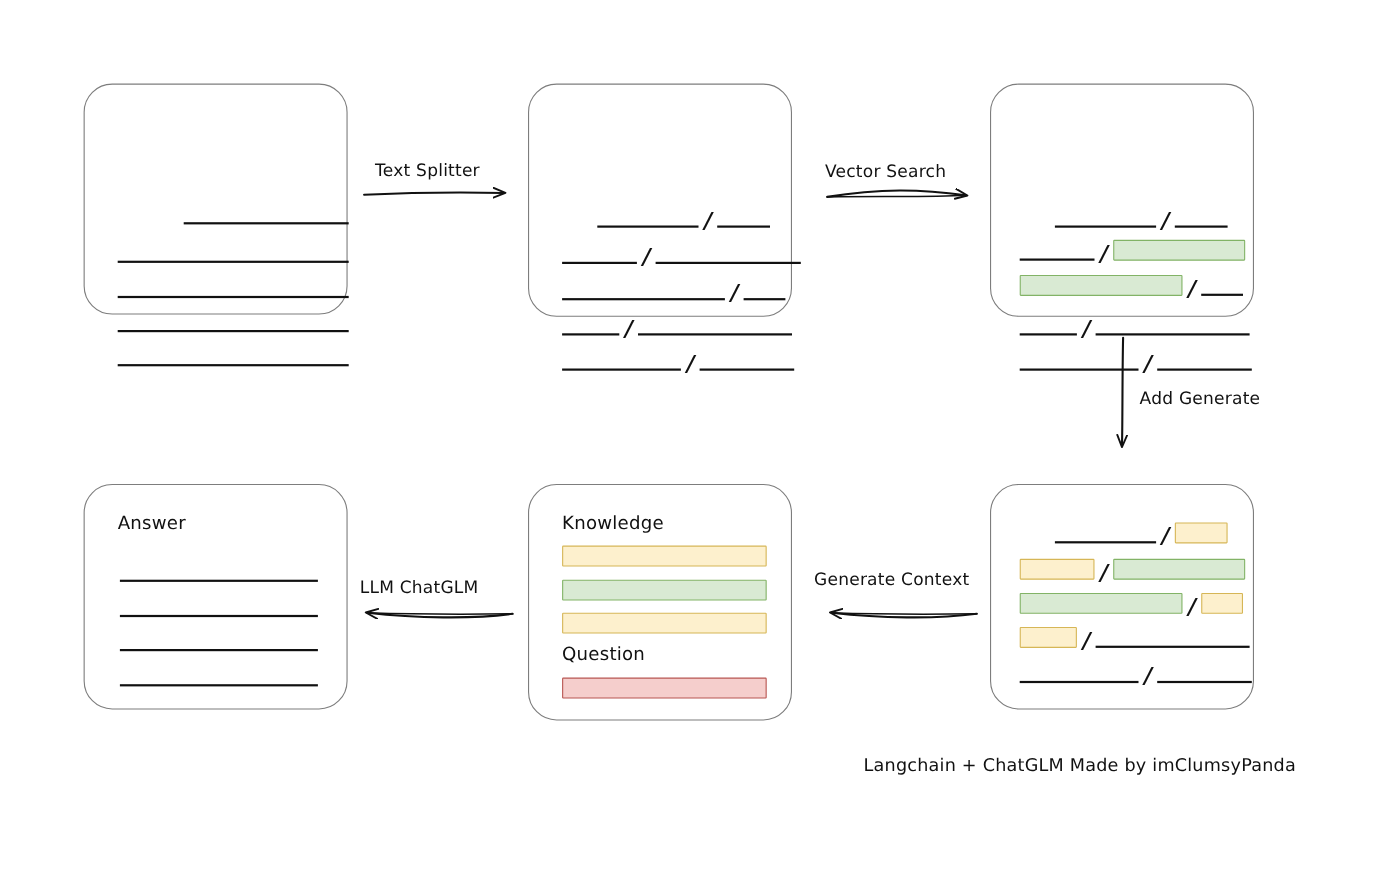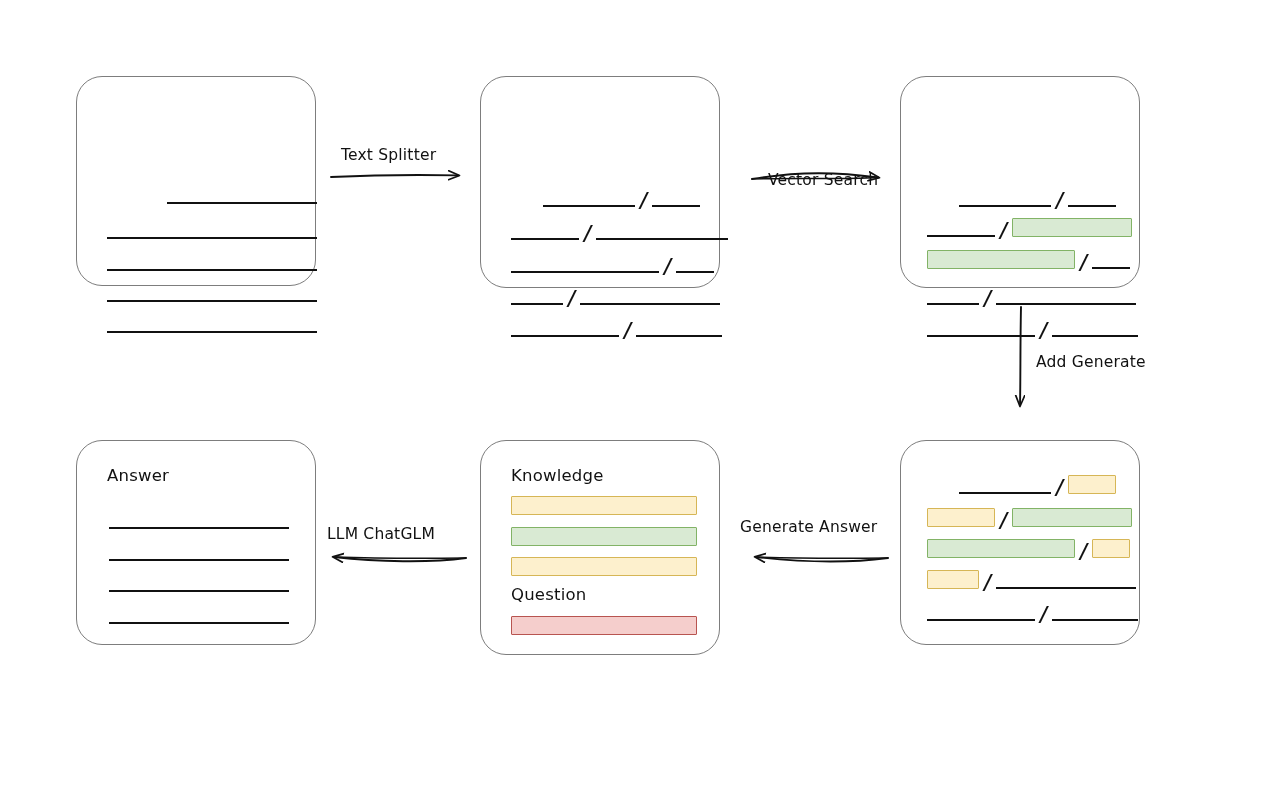--- a/index.html
+++ b/index.html
@@ -157,25 +157,25 @@
     </g>
 
     <g>
       <path d="M466,558 C430,563 378,562 334,557" fill="none" stroke="#111111" stroke-width="1.9" stroke-linecap="round" marker-end="url(#ah-l)"></path>
       <path d="M466,558 C428,558.5 378,558.5 334,557" fill="none" stroke="#111111" stroke-width="1.4" stroke-linecap="round"></path>
     </g>
   </svg>
 
   <div class="edge-label" style="left:341px; top:146px;">Text Splitter</div>
 
-  <div class="edge-label" style="left:768px; top:147px;margin-top:24px;">Vector Search</div>
+  <div class="edge-label" style="left:750px; top:147px;">Vector Search</div>
 
   <div class="edge-label" style="left:1036px; top:353px;">Add Generate</div>
 
-  <div class="edge-label" style="left:740px; top:518px;">Generate Answer</div>
+  <div class="edge-label" style="left:740px; top:518px;">Generate Context</div>
 
   <div class="edge-label" style="left:327px; top:525px;">LLM ChatGLM</div>
 
   <div class="card" style="left:76px; top:76px; width:240px; height:210px;">
     <div class="rows">
       <div class="row" style="left:30px; top:107px;">
         <span class="seg-line" style="margin-left:60px; width:150px;"></span>
       </div>
       <div class="row" style="left:30px; top:142px;">
         <span class="seg-line" style="width:210px;"></span>
@@ -313,14 +313,15 @@
         <span class="seg-line" style="width:140px;"></span>
       </div>
       <div class="row" style="left:26px; top:160px;">
         <span class="seg-line" style="width:108px;"></span>
         <span class="slash">/</span>
         <span class="seg-line" style="width:86px;"></span>
       </div>
     </div>
   </div>
 
+  <div class="footer" style="left:785px; top:686px;">Langchain + ChatGLM Made by imClumsyPanda</div>
 
 </div>
 
 </body></html>

